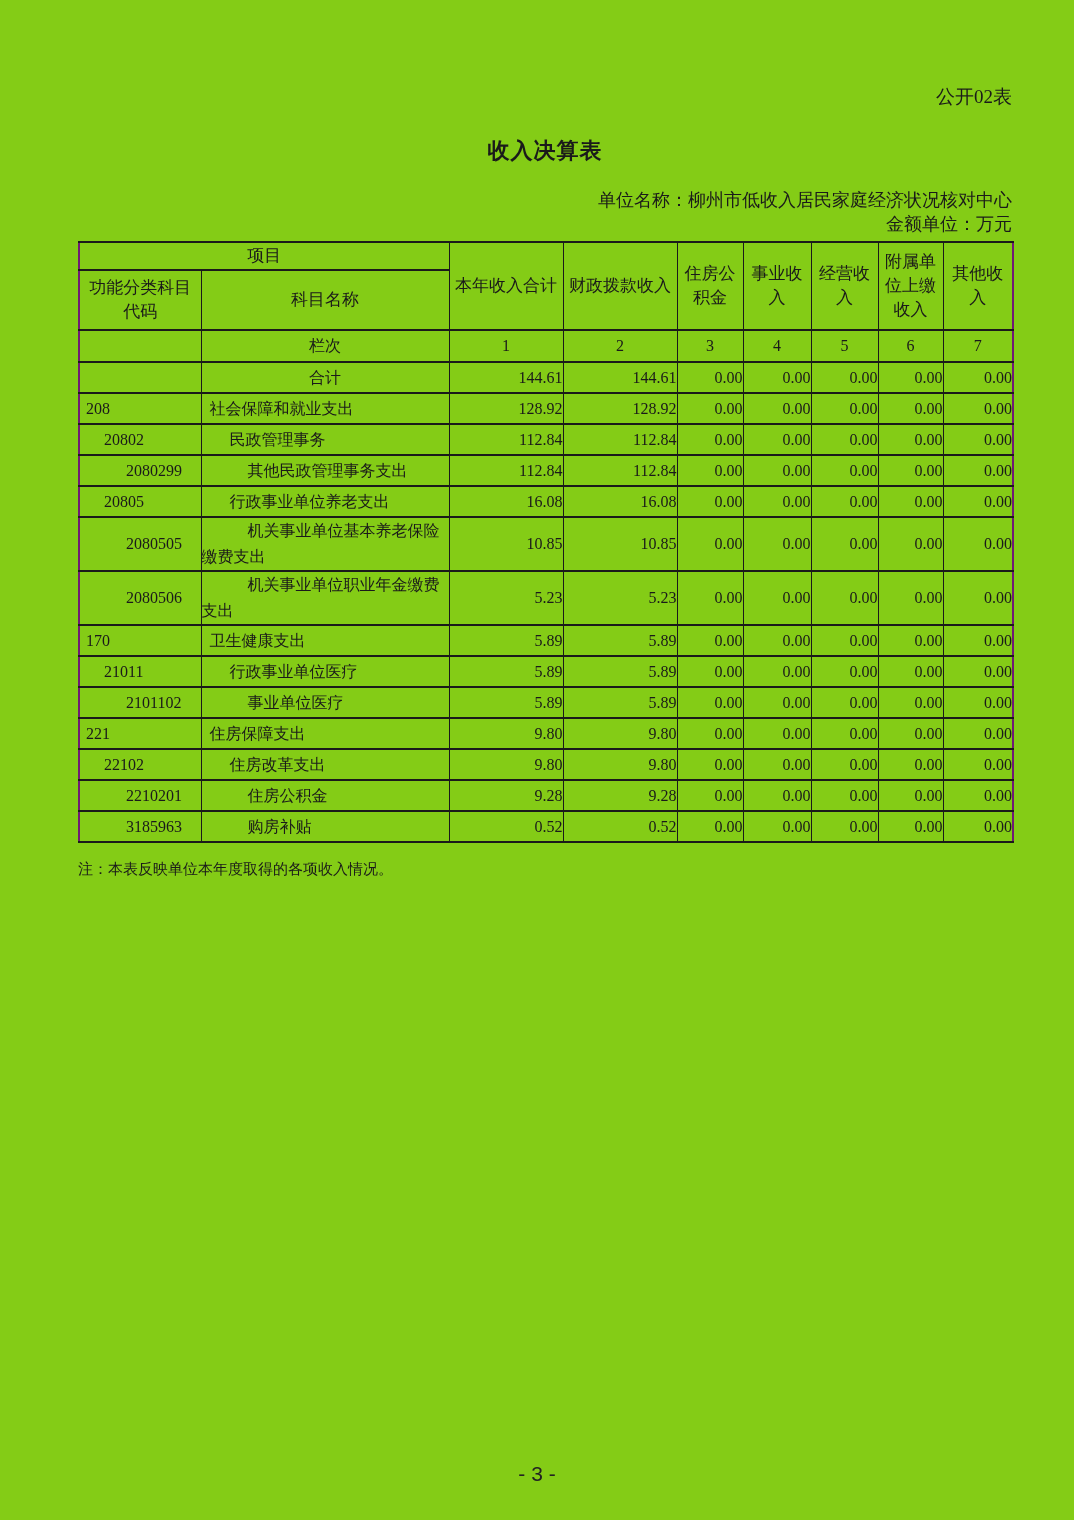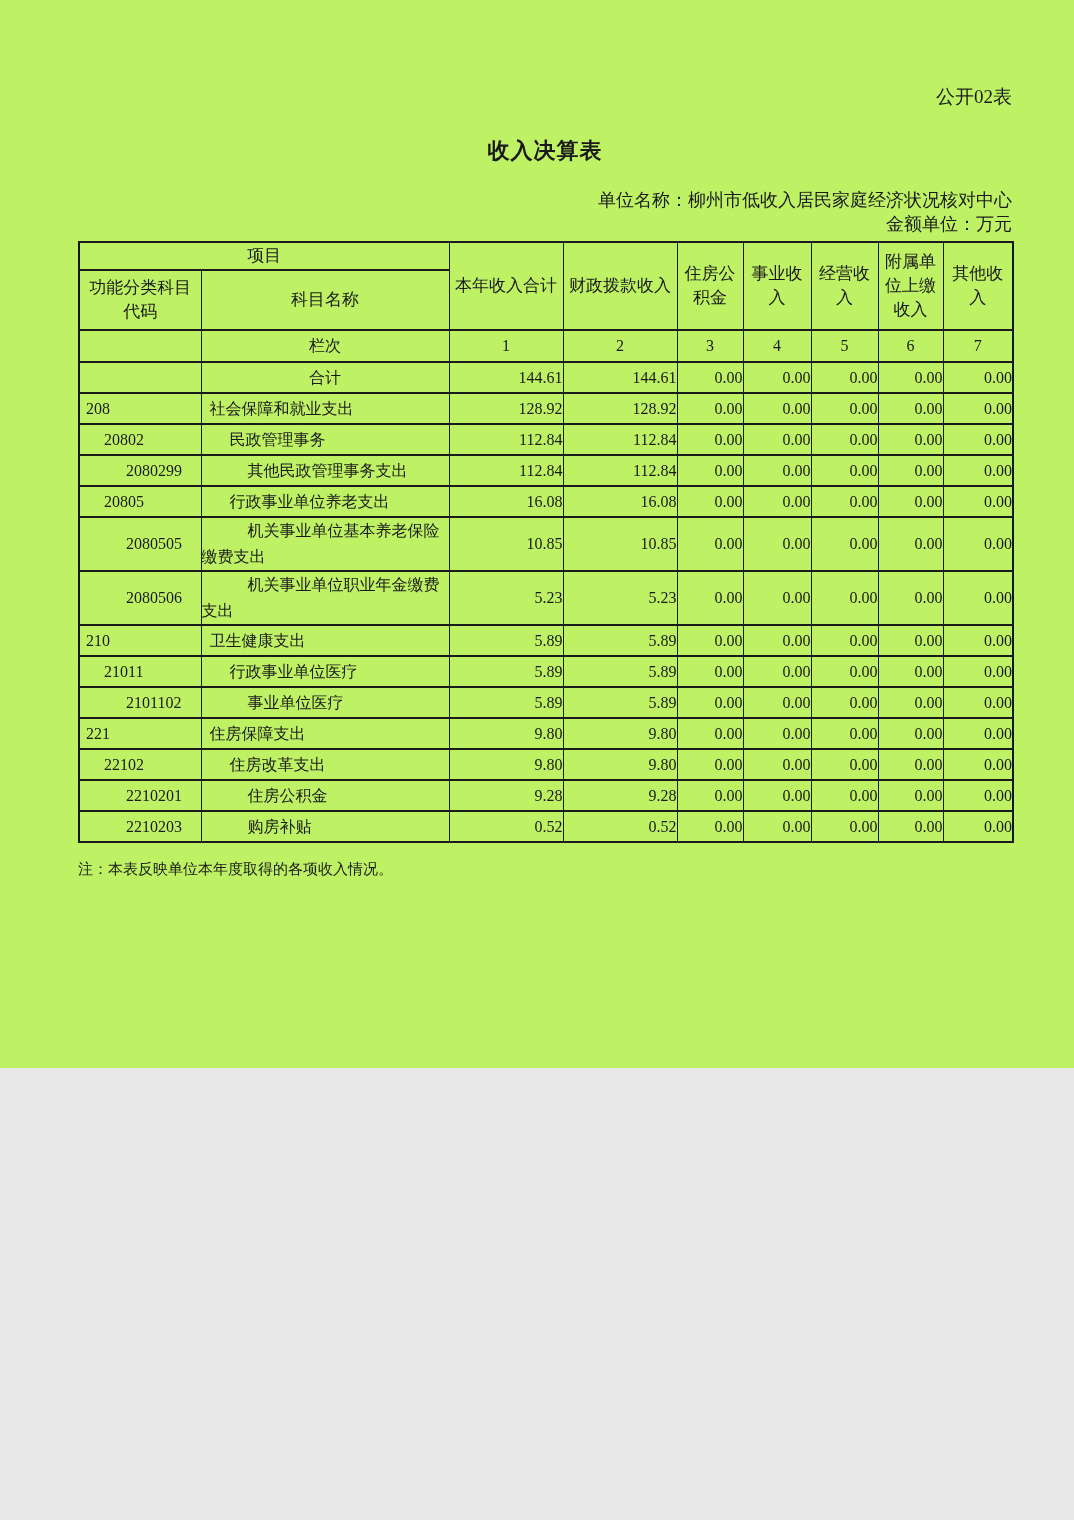--- a/index.html
+++ b/index.html
@@ -1,21 +1,21 @@
 <!DOCTYPE html>
 <html><head>
 <meta charset="utf-8">
 <style>
   html, body { margin: 0; padding: 0; background: #e8e8e8; }
   .page {
     position: relative;
     width: 1074px;
-    height: 1068px;
+    height: 1520px;
     margin: 0 auto;
-    background: #bef264;
+    background: #84cc16;
     font-family: "Liberation Serif", "DejaVu Serif", serif;
     color: #1a1a1a;
     overflow: hidden;
   }
   .content {
     margin-left: 78px;
     margin-right: 62px; 
     padding-top: 86px;
   }
   .corner-label {
@@ -38,21 +38,21 @@
     align-items: flex-end;
     font-size: 18px;
     line-height: 24px;
     flex-direction: column;
   }
   table.fin-table {
     margin-top: 5px;
     border-collapse: collapse;
     table-layout: fixed;
     width: 934px;
-    border: 2px solid #0f172a;
+    border: 2px solid #701a75;
   }
   .fin-table th, .fin-table td {
     border-style: solid;
     border-color: #1a1a1a;
     border-width: 2px 1px; 
     padding: 0;
     overflow: hidden;
     vertical-align: middle;
     font-weight: normal;
   }
@@ -222,21 +222,21 @@
             <td class="name-cell nindent-2">机关事业单位职业年金缴费支出</td>
             <td class="value-cell">5.23</td>
             <td class="value-cell">5.23</td>
             <td class="value-cell">0.00</td>
             <td class="value-cell">0.00</td>
             <td class="value-cell">0.00</td>
             <td class="value-cell">0.00</td>
             <td class="value-cell">0.00</td>
           </tr>
           <tr>
-            <td class="code-cell indent-0">210</td>
+            <td class="code-cell indent-0">170</td>
             <td class="name-cell nindent-0">卫生健康支出</td>
             <td class="value-cell">5.89</td>
             <td class="value-cell">5.89</td>
             <td class="value-cell">0.00</td>
             <td class="value-cell">0.00</td>
             <td class="value-cell">0.00</td>
             <td class="value-cell">0.00</td>
             <td class="value-cell">0.00</td>
           </tr>
           <tr>
@@ -288,21 +288,21 @@
             <td class="name-cell nindent-2">住房公积金</td>
             <td class="value-cell">9.28</td>
             <td class="value-cell">9.28</td>
             <td class="value-cell">0.00</td>
             <td class="value-cell">0.00</td>
             <td class="value-cell">0.00</td>
             <td class="value-cell">0.00</td>
             <td class="value-cell">0.00</td>
           </tr>
           <tr>
-            <td class="code-cell indent-2">2210203</td>
+            <td class="code-cell indent-2">3185963</td>
             <td class="name-cell nindent-2">购房补贴</td>
             <td class="value-cell">0.52</td>
             <td class="value-cell">0.52</td>
             <td class="value-cell">0.00</td>
             <td class="value-cell">0.00</td>
             <td class="value-cell">0.00</td>
             <td class="value-cell">0.00</td>
             <td class="value-cell">0.00</td>
           </tr>
         </tbody>

